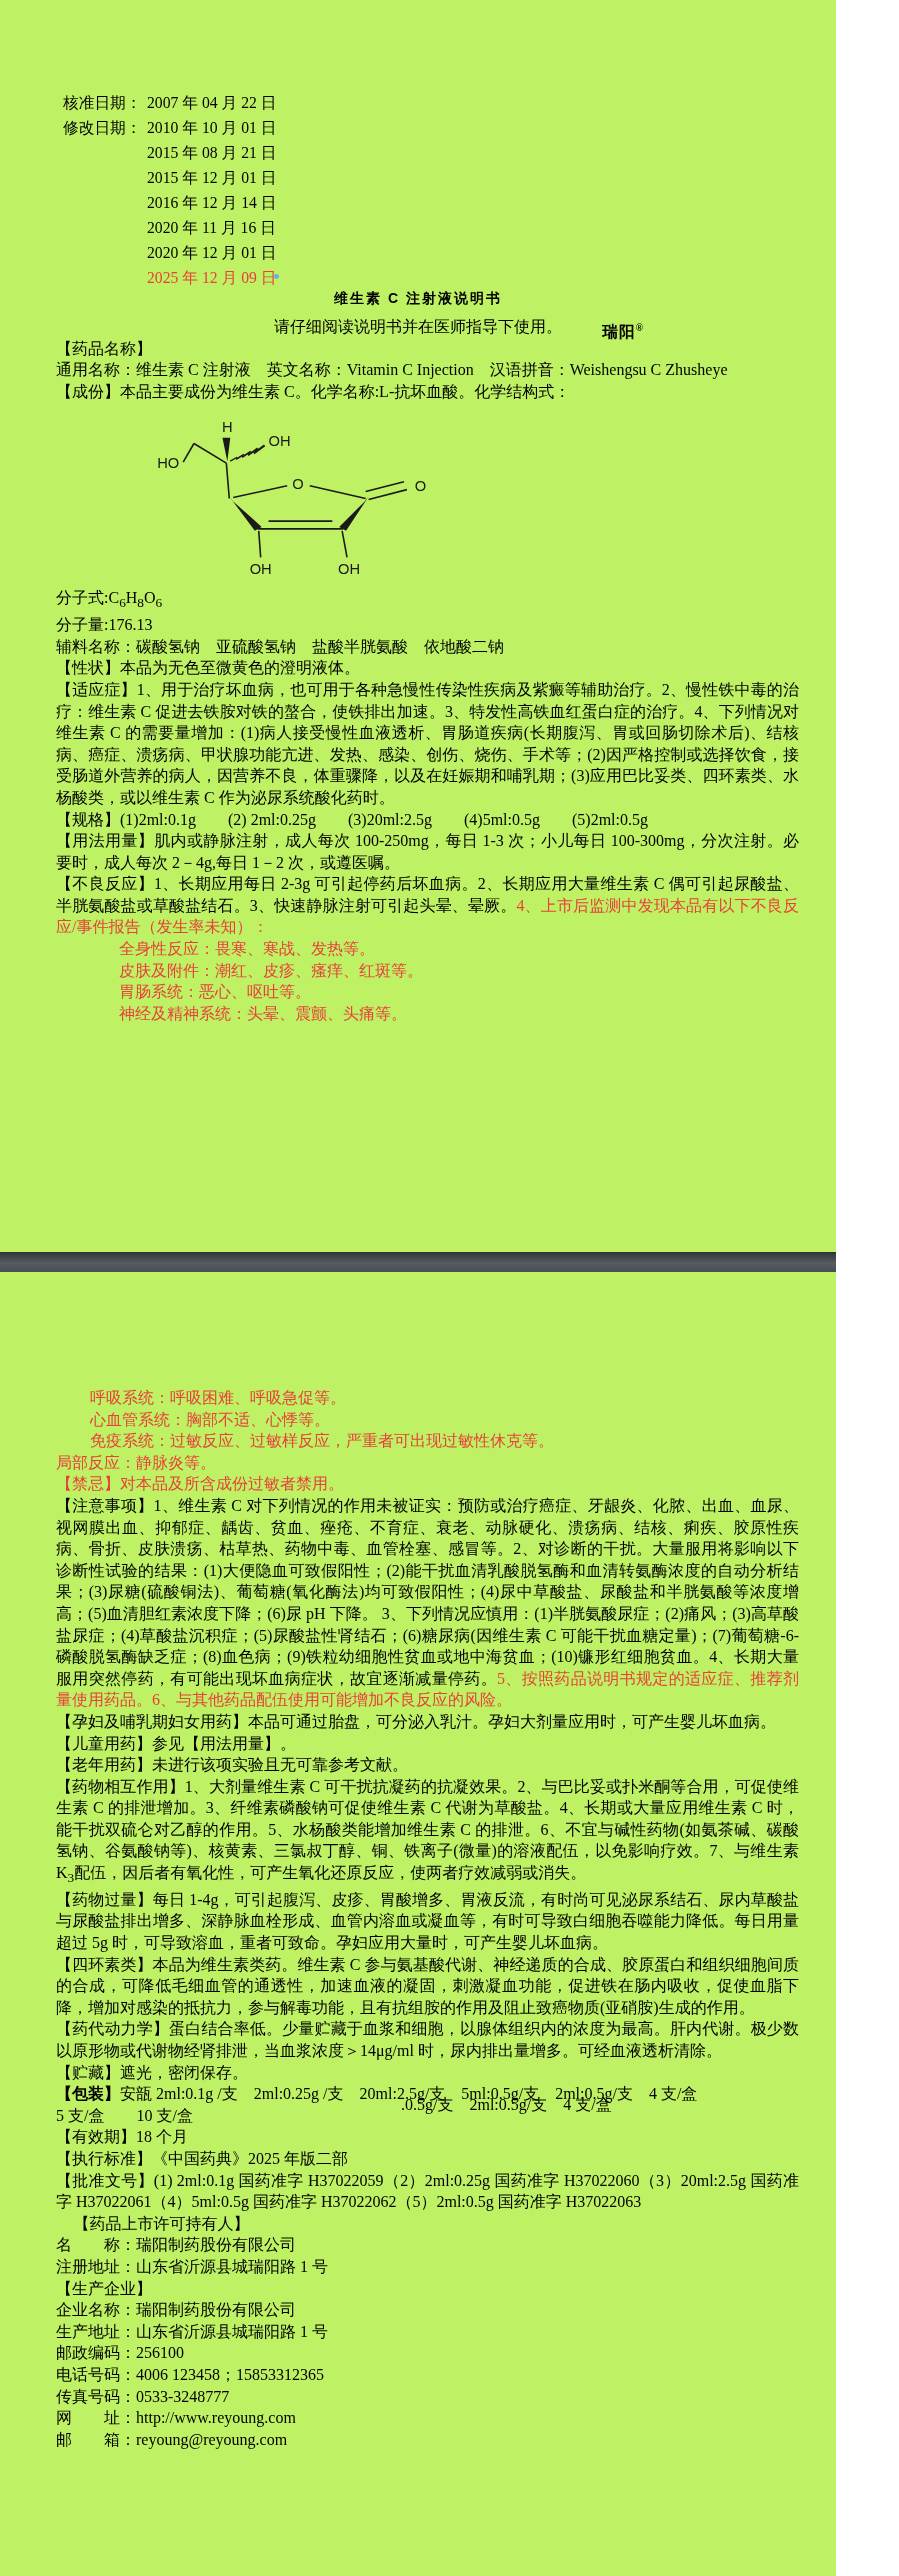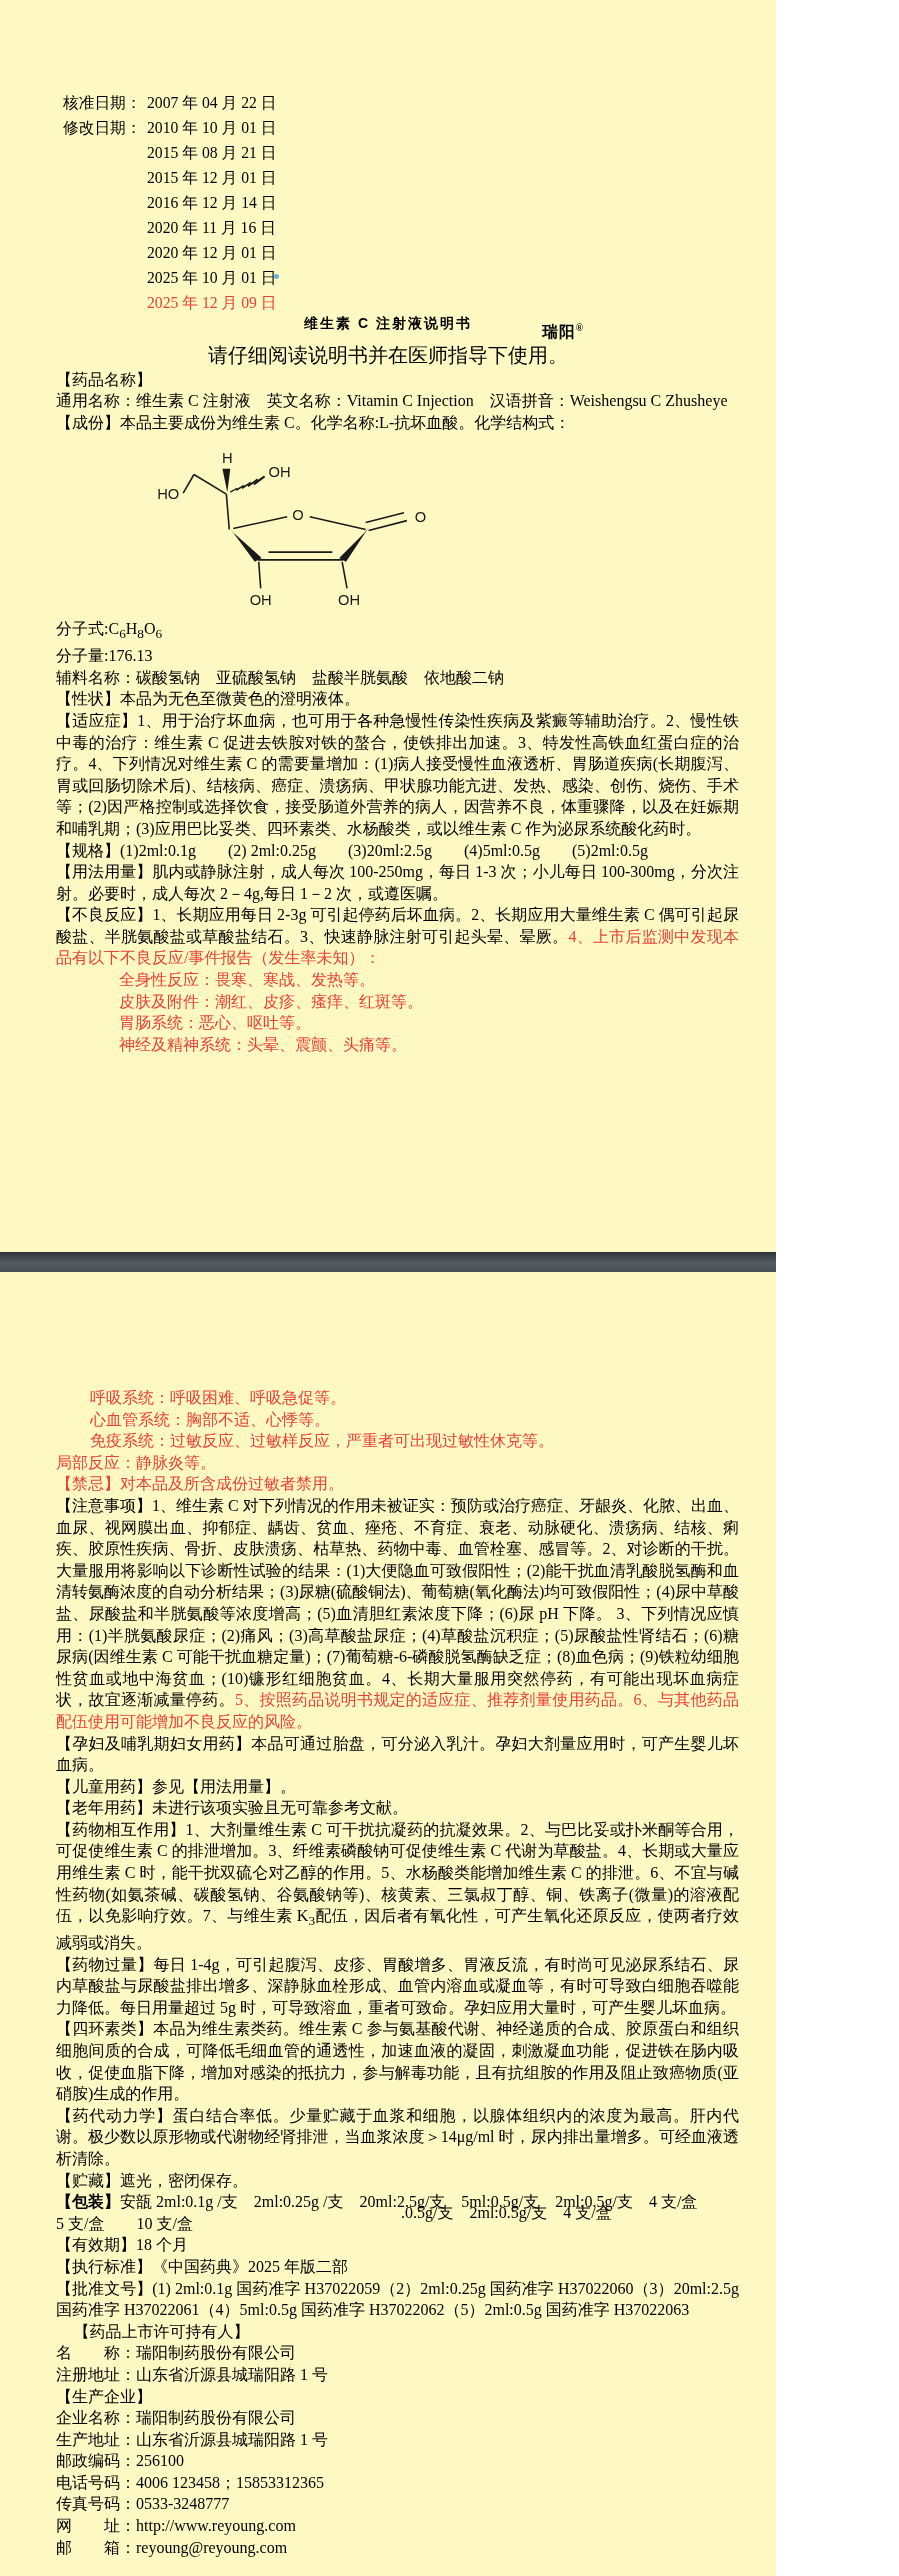--- a/index.html
+++ b/index.html
@@ -1,32 +1,32 @@
 <!DOCTYPE html>
 <html><head>
 <meta charset="utf-8">
 <style>
   html,body{margin:0;padding:0;background:#ffffff;}
-  .page{position:relative;width:776px;height:2576px;background:#fef9c3;overflow:hidden;
+  .page{position:relative;width:836px;height:2576px;background:#bef264;overflow:hidden;
         font-family:"Liberation Serif","DejaVu Serif",serif;color:#000;}
   .layer{position:absolute;left:0;right:0;}
   .p1{top:0;}
   .p2{top:1271px;padding:116px 37px 0 56px;box-sizing:border-box;}
   .band{position:absolute;top:1252px;left:0;width:100%;height:19.6px;
         background:linear-gradient(to bottom,#2e3337 0%,#575c60 55%,#494e52 100%);}
   .content{padding:0 37px 0 56px;}
   .dates{margin:90px 0 0 63px;font-size:15.7px;line-height:25px;}
   .dlabel{display:inline-block;width:84px;}
   .red{color:#e9403a;}
   .brand{position:absolute;top:322px;right:192px;font-family:Liberation Serif, serif;
          font-weight:bold;font-size:15.7px;letter-spacing:1px;text-align:right;}
   .brand sup{font-size:9.8px;}
   .title{margin-top:0;text-align:center;font-family:"Liberation Sans","DejaVu Sans",sans-serif;
          font-weight:bold;font-size:14px;letter-spacing:2px;}
-  .subtitle{margin-top:8.8px;text-align:center;font-size:20px;}
+  .subtitle{margin-top:8.8px;text-align:center;font-size:16px;}
   p.bl{margin:0;font-size:16px;line-height:21.6px;text-align:justify;}
   .gap8{margin-top:7.8px;}
   .gap14{margin-top:13.7px;}
   .ind1{padding-left:63px;}
   .ind2{padding-left:34px;}
   .struct{margin:9.8px 0 2px 84px;}
   .pack{position:relative;}
   .pack-artifact{position:absolute;left:345px;top:11.8px;white-space:nowrap;font-size:16px;}
   .bold{font-weight:bold;}
   .mah-label{padding-left:17.6px;}
@@ -45,21 +45,20 @@
         <span class="dlabel">核准日期：</span><span>2007 年 04 月 22 日</span>
       </div>
       <div>
         <span class="dlabel">修改日期：</span><span>2010 年 10 月 01 日</span>
       </div>
       <div><span class="dlabel"></span><span>2015 年 08 月 21 日</span></div>
       <div><span class="dlabel"></span><span>2015 年 12 月 01 日</span></div>
       <div><span class="dlabel"></span><span>2016 年 12 月 14 日</span></div>
       <div><span class="dlabel"></span><span>2020 年 11 月 16 日</span></div>
       <div><span class="dlabel"></span><span>2020 年 12 月 01 日</span></div>
-      <div><span class="dlabel"></span><span>2025 年 10 月 01 日</span></div>
       <div><span class="dlabel"></span><span class="red">2025 年 12 月 09 日</span></div>
     </div>
 
     <div class="caret"></div>
 
     <div class="brand">
       <span>瑞阳</span><sup>®</sup>
     </div>
 
     <div class="title">维生素 C 注射液说明书</div>

